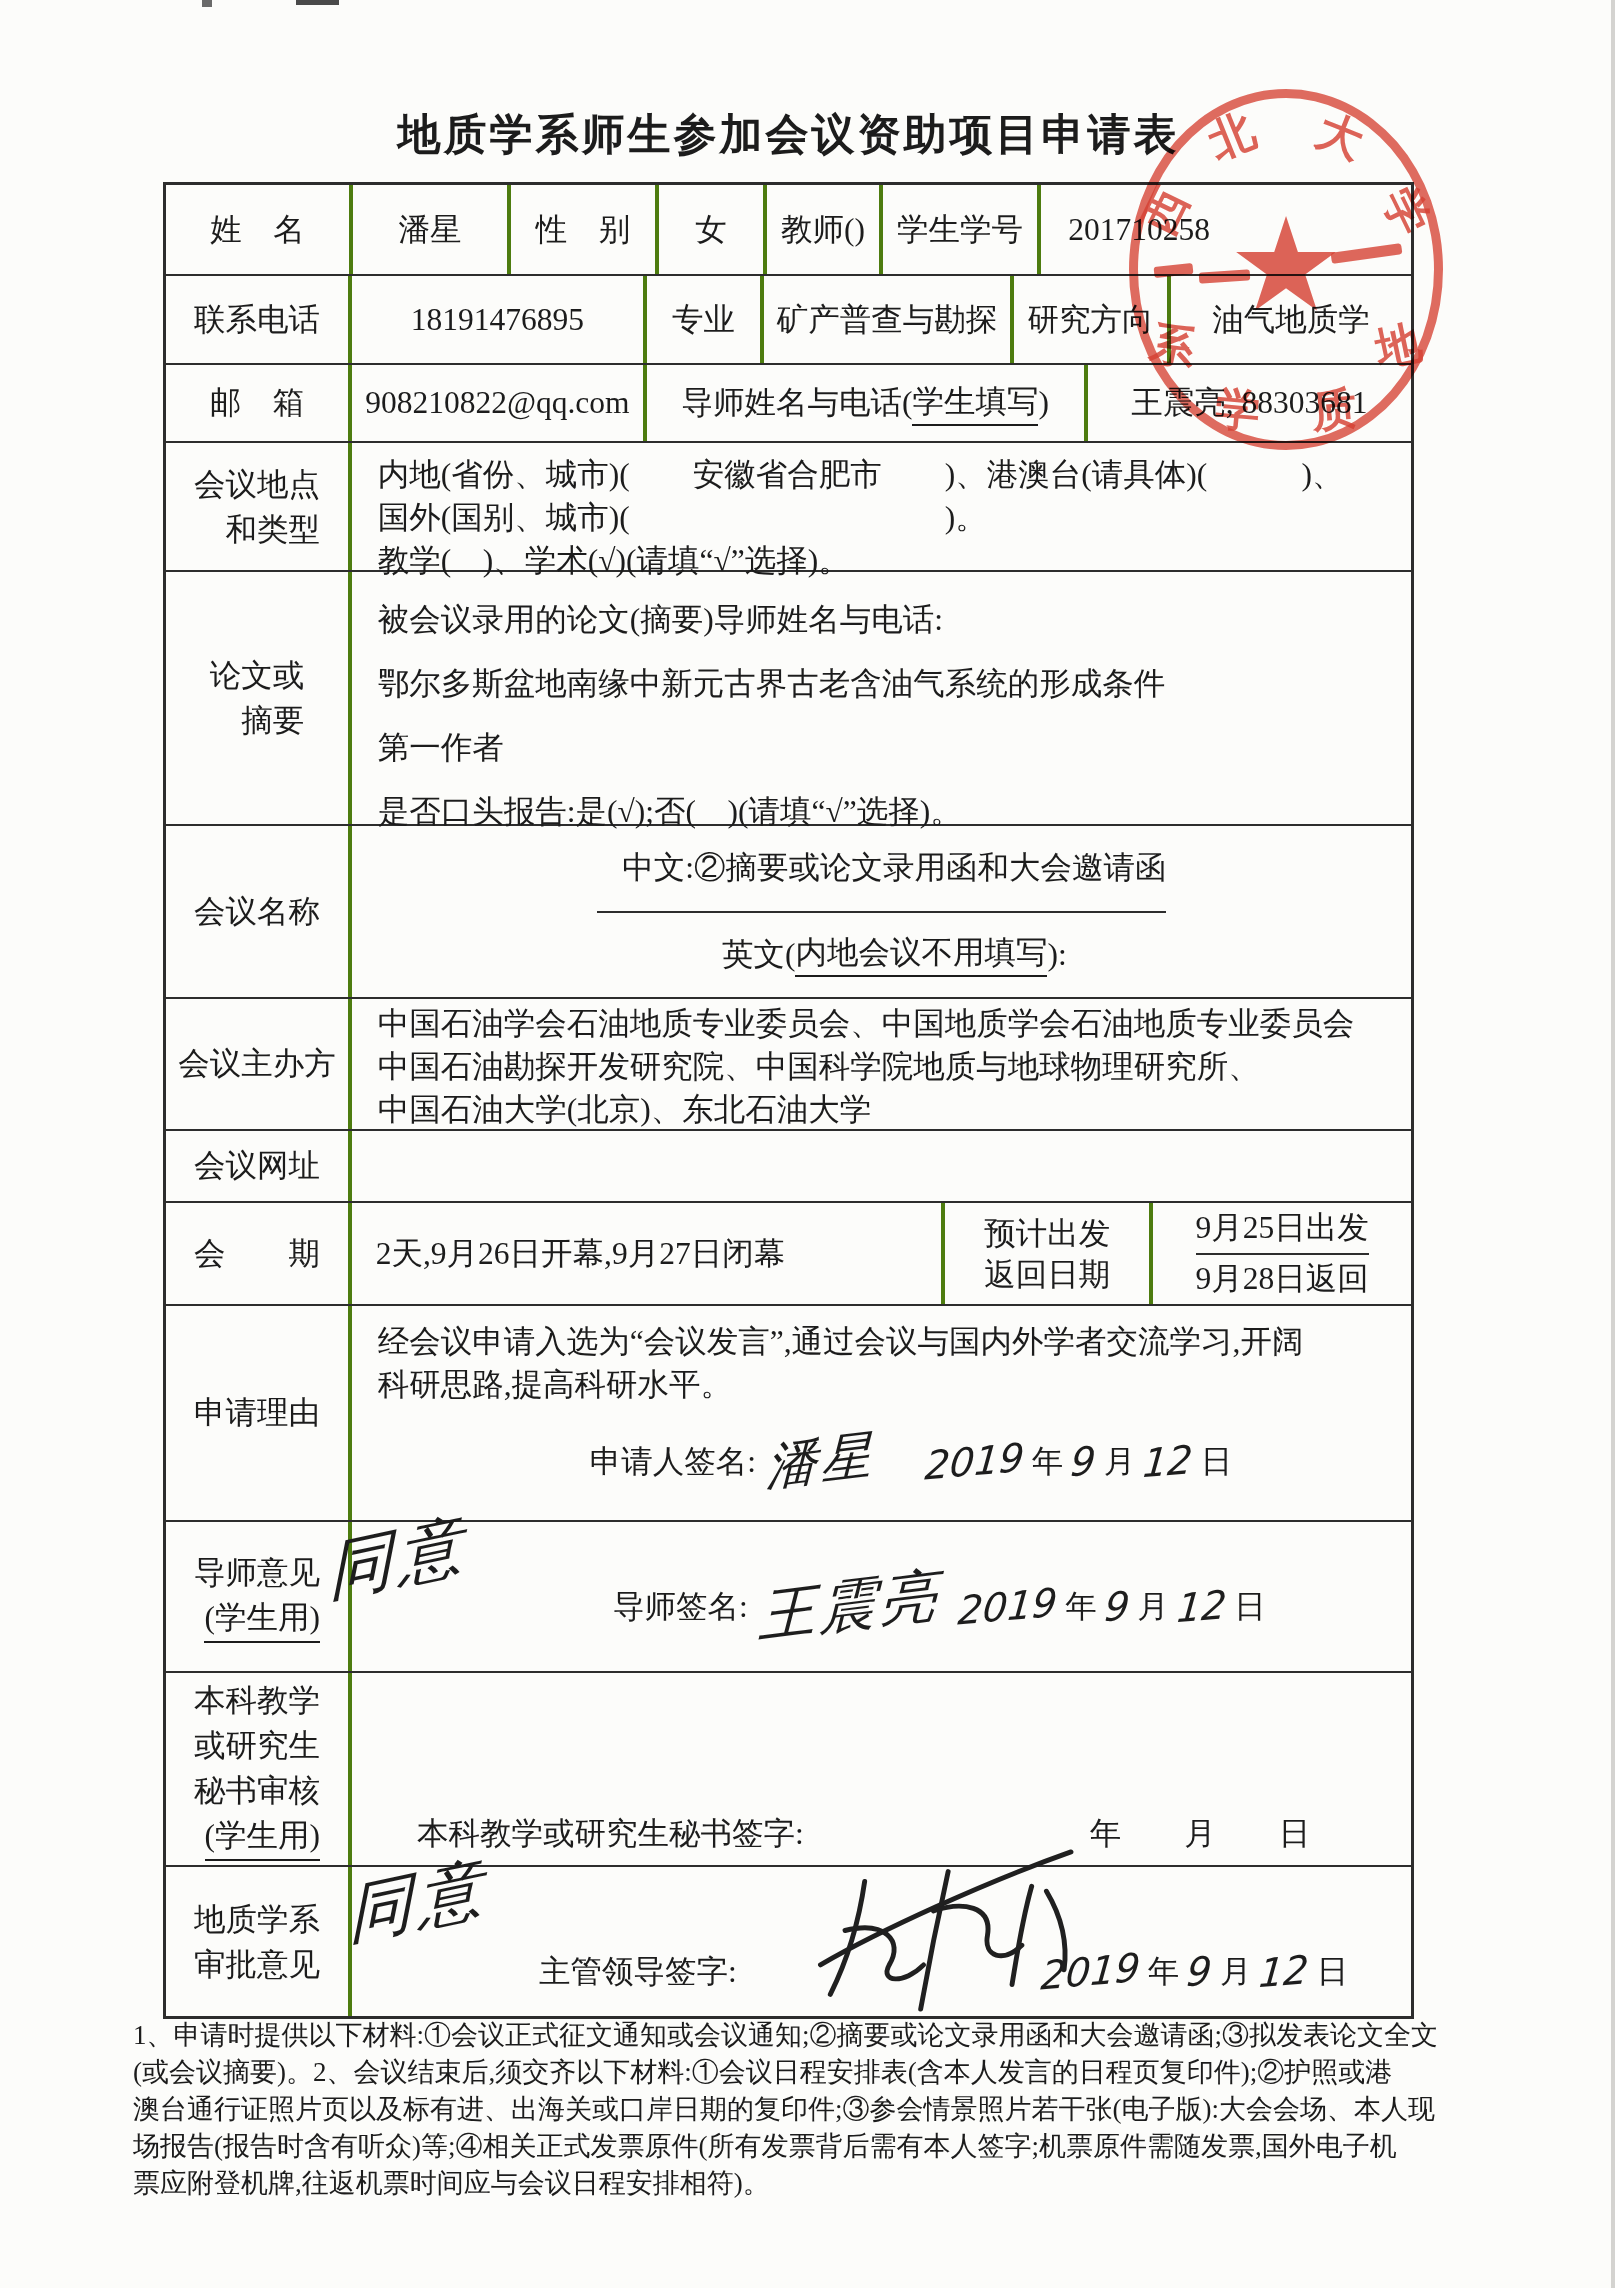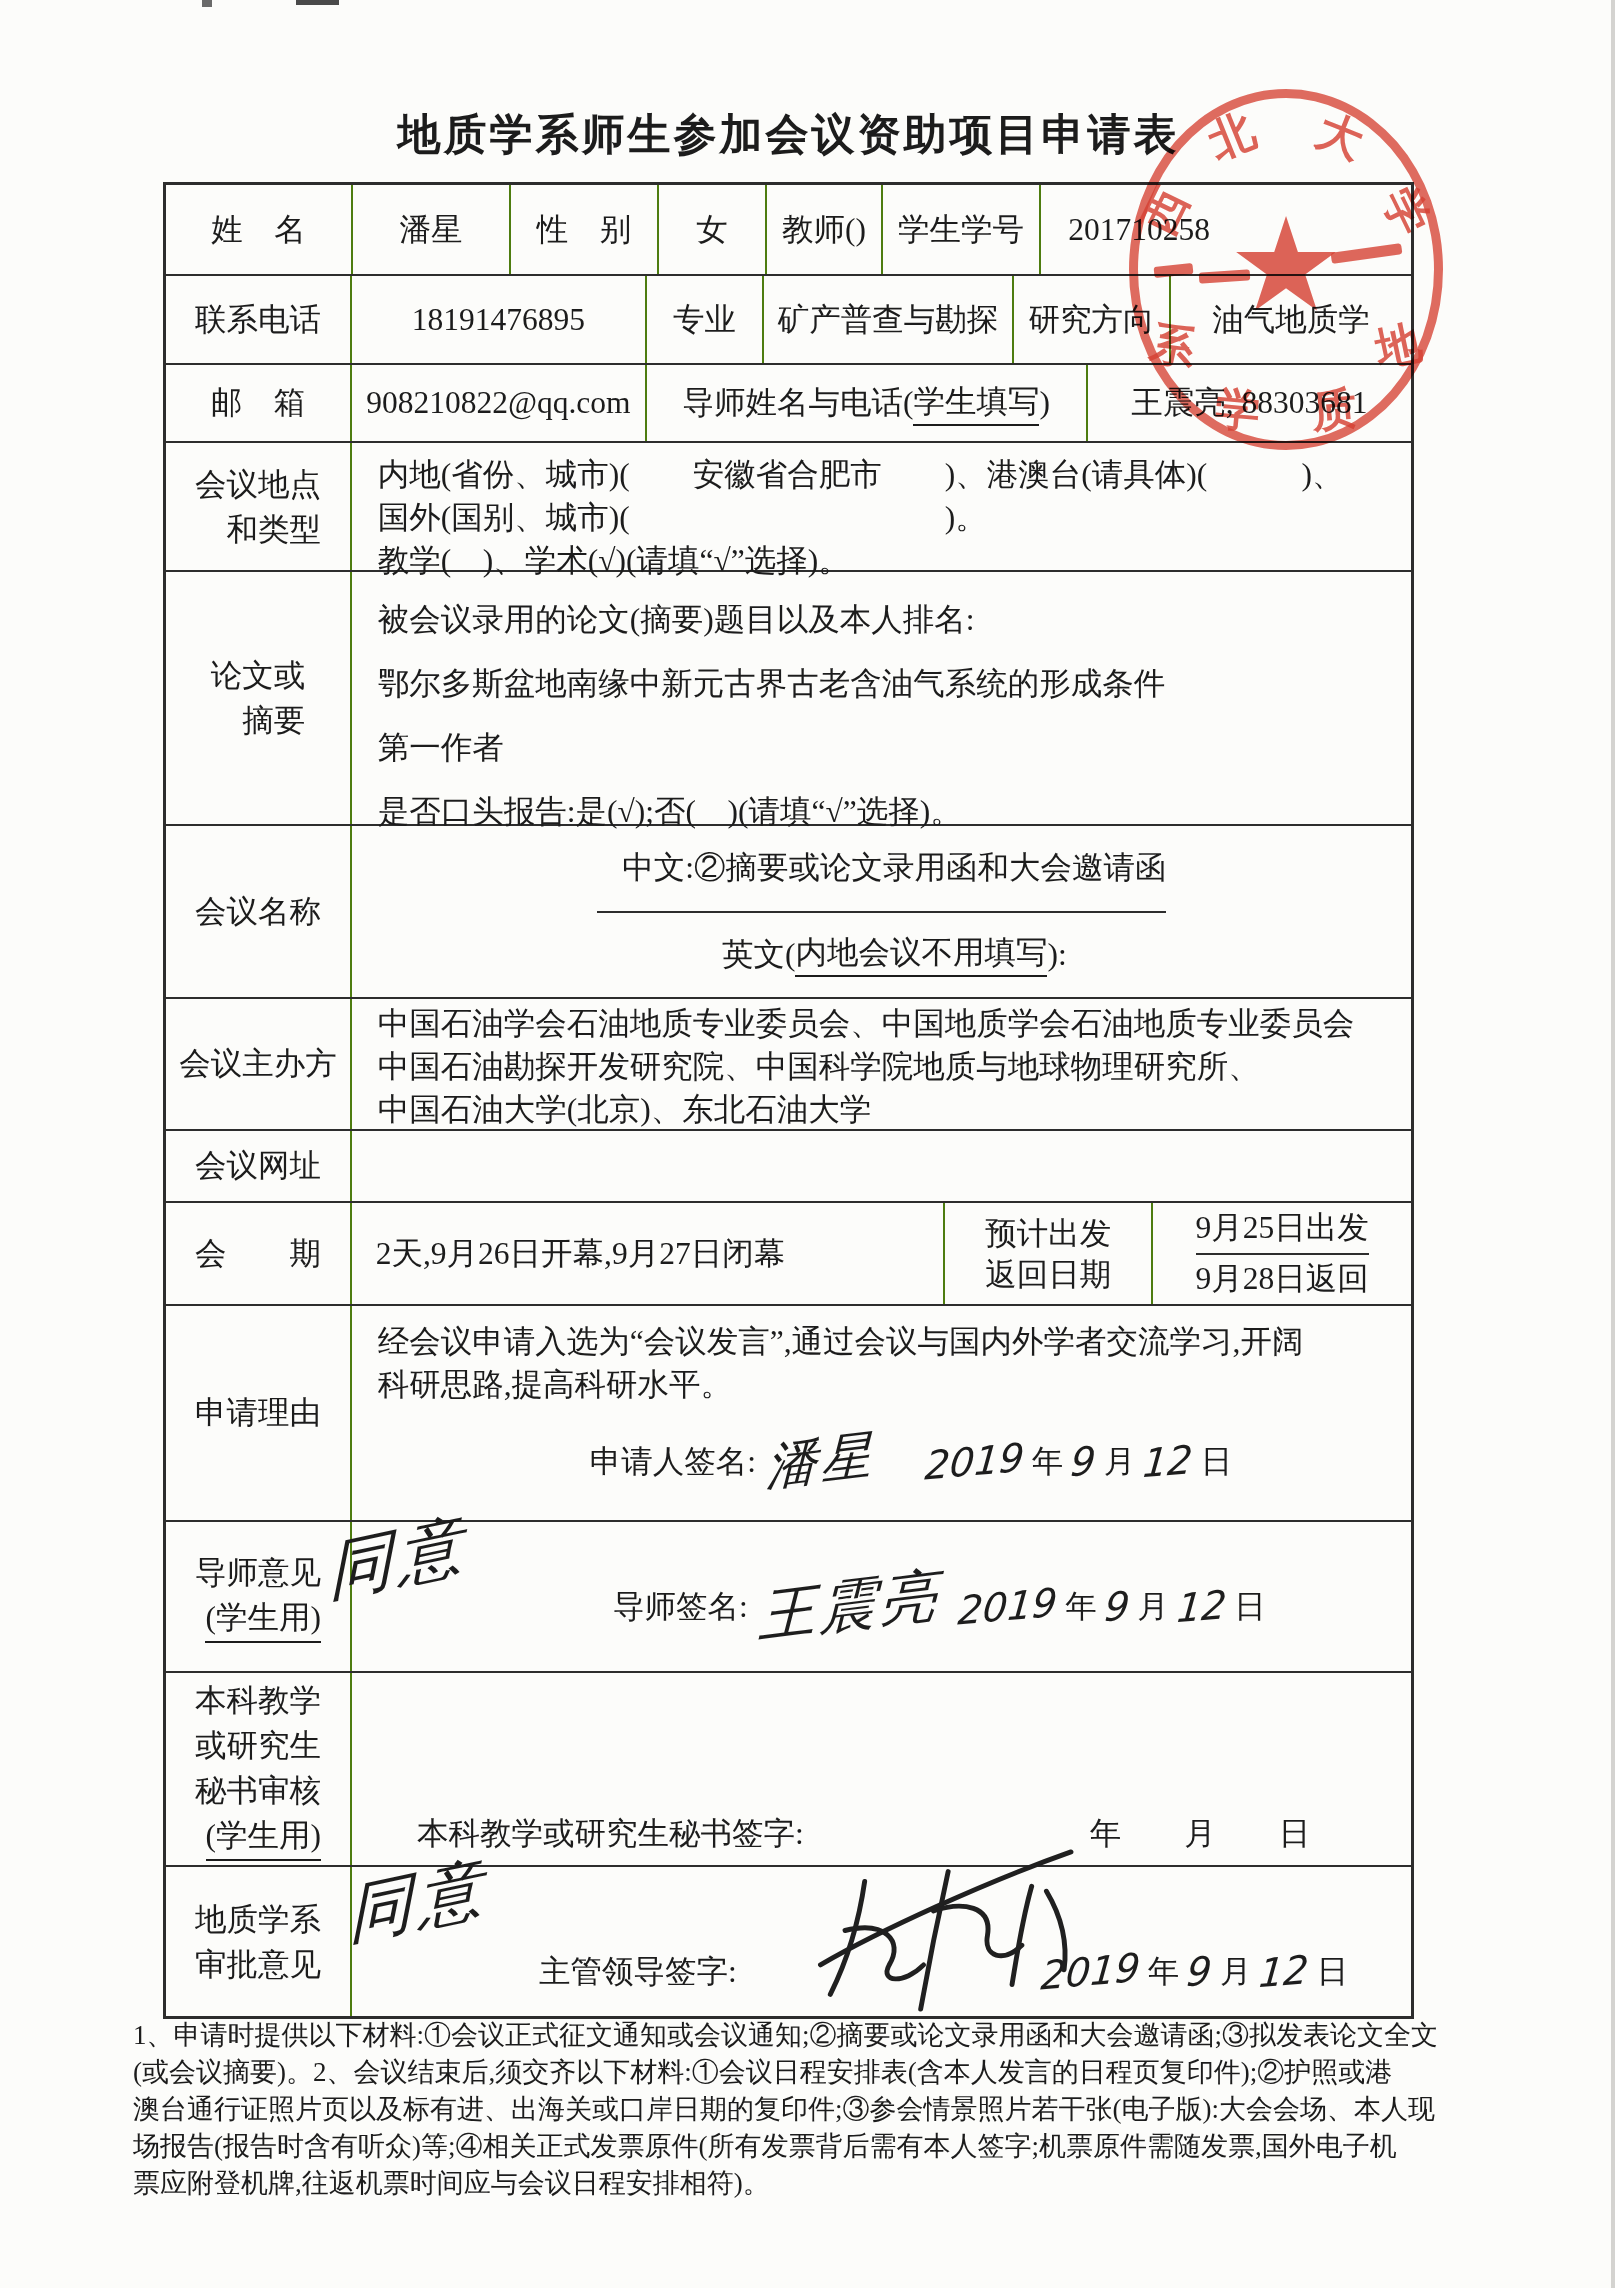--- a/index.html
+++ b/index.html
@@ -10,21 +10,21 @@
   .scan-mark1{position:absolute;left:296px;top:0;width:43px;height:4.9px;background:#4a4a4a;}
   .scan-mark2{position:absolute;left:202px;top:0;width:9.9px;height:6.9px;background:#6a6a6a;}
 
   .doc-title{position:absolute;left:163px;top:106px;width:1251px;text-align:center;
              font-family:"Liberation Sans","DejaVu Sans",sans-serif;font-weight:bold;
              font-size:43px;letter-spacing:3px;}
 
   .form-table{position:absolute;left:163px;top:182px;width:1251px;border:3px solid #2d2d2d;box-sizing:border-box;}
   .trow{display:flex;align-items:stretch;border-bottom:2px solid #2d2d2d;box-sizing:border-box;}
   .trow:last-child{border-bottom:none;border-radius:14px;}
-  .cell{border-right:2px solid #4d7c0f;box-sizing:border-box;display:flex;align-items:center;
+  .cell{border-right:4px solid #4d7c0f;box-sizing:border-box;display:flex;align-items:center;
         justify-content:center;font-size:31.5px;position:relative;}
   .cell:last-child{border-right:none;}
   .cell.left{justify-content:flex-start;padding-left:23.6px;}
   .cell.block{display:block;padding:9.9px 0 9.9px 25.6px;}
   .label-lines{display:flex;flex-direction:column;align-items:flex-end;justify-content:center;line-height:45px;}
   .vstack{display:flex;flex-direction:column;padding:0;}
   .sub{flex:1;display:flex;align-items:center;border-bottom:2px solid #2d2d2d;box-sizing:border-box;padding-left:25.6px;}
   .sub:last-child{border-bottom:none;}
   .sub.center{justify-content:center;padding-left:0;}
   .u{border-bottom:2px solid #1c1c1c;padding-bottom:1px;}
@@ -118,21 +118,21 @@
     </div>
 
     <div class="trow" style="height:254px">
       <div class="cell" style="width:187px">
         <div class="label-lines">
           <span>论文或</span>
           <span>摘要</span>
         </div>
       </div>
       <div class="cell block" style="width:1064px;padding-top:15.8px">
-        <div class="line-wide">被会议录用的论文(摘要)题目以及本人排名:</div>
+        <div class="line-wide">被会议录用的论文(摘要)导师姓名与电话:</div>
         <div class="line-wide">鄂尔多斯盆地南缘中新元古界古老含油气系统的形成条件</div>
         <div class="line-wide">第一作者</div>
         <div class="line-wide">是否口头报告:是(√);否(　)(请填“√”选择)。</div>
       </div>
     </div>
 
     <div class="trow" style="height:173px">
       <div class="cell" style="width:187px">会议名称</div>
       <div class="cell vstack" style="width:1064px">
         <div class="sub">中文:②摘要或论文录用函和大会邀请函</div>

